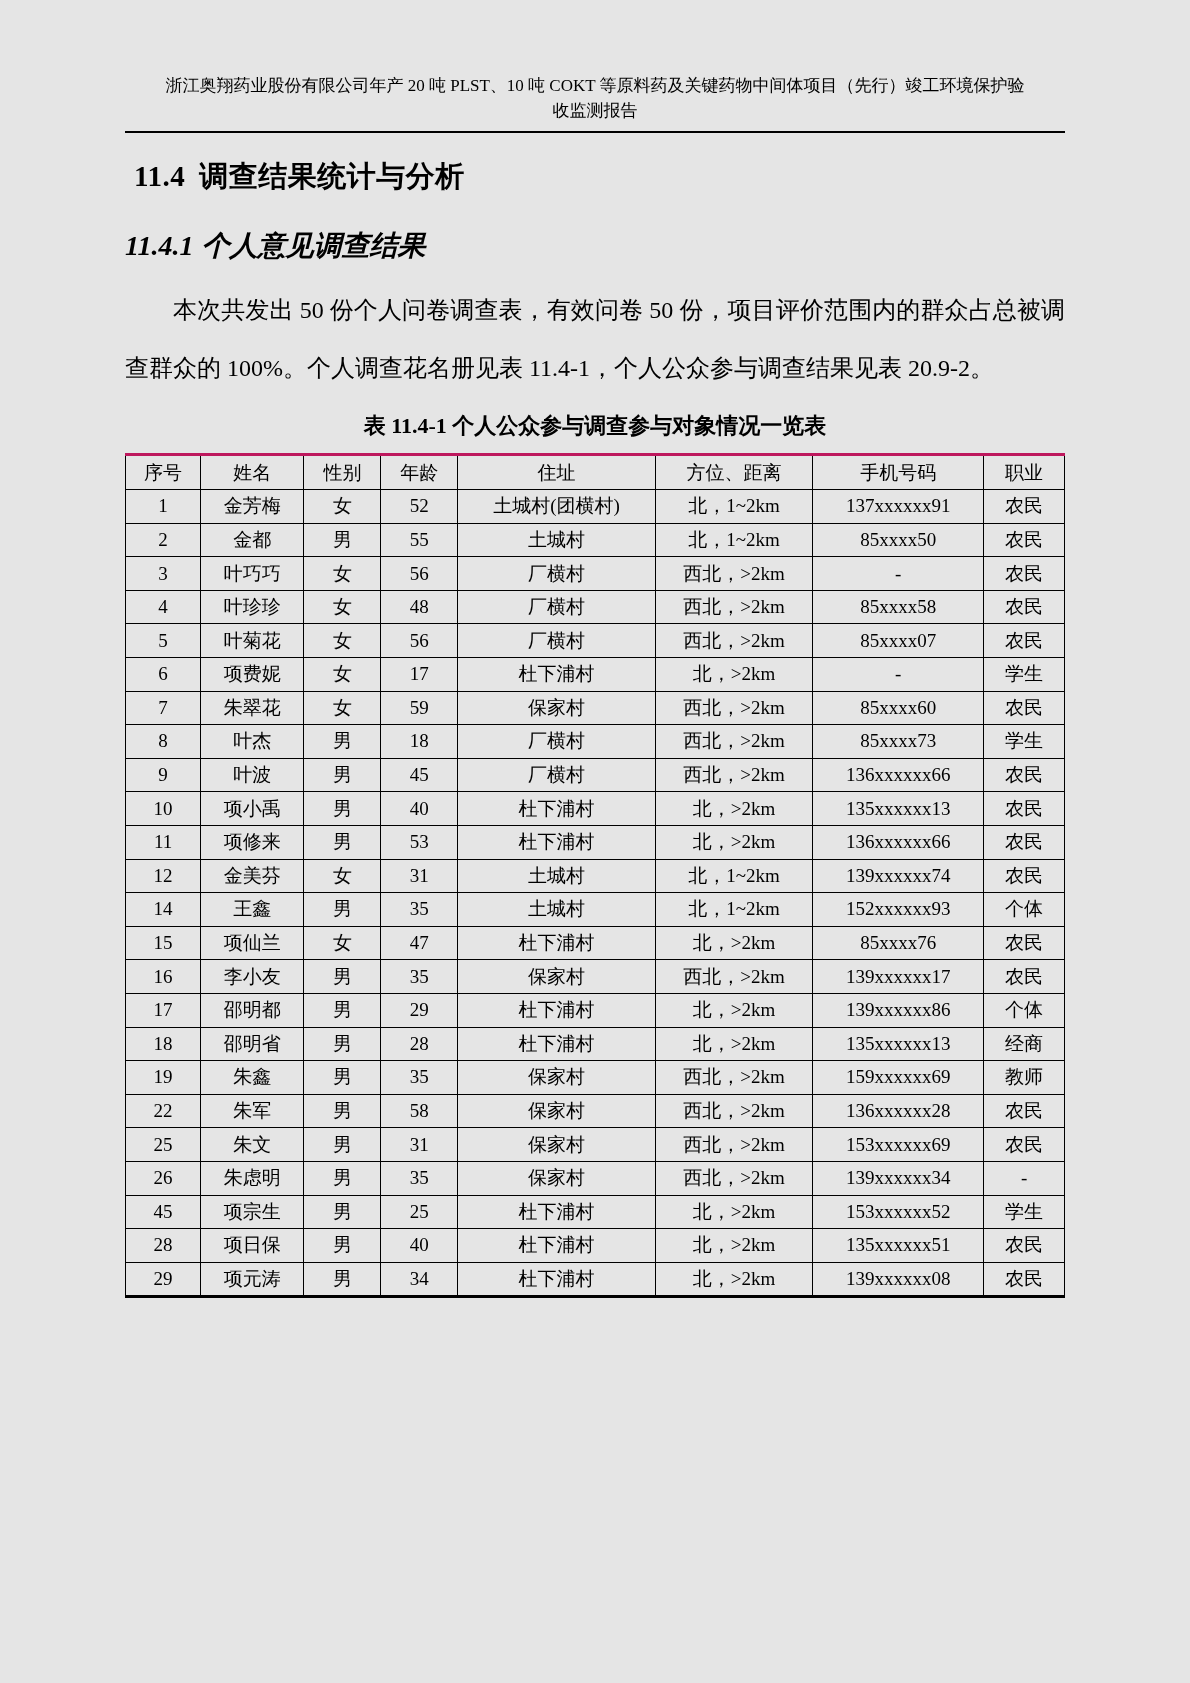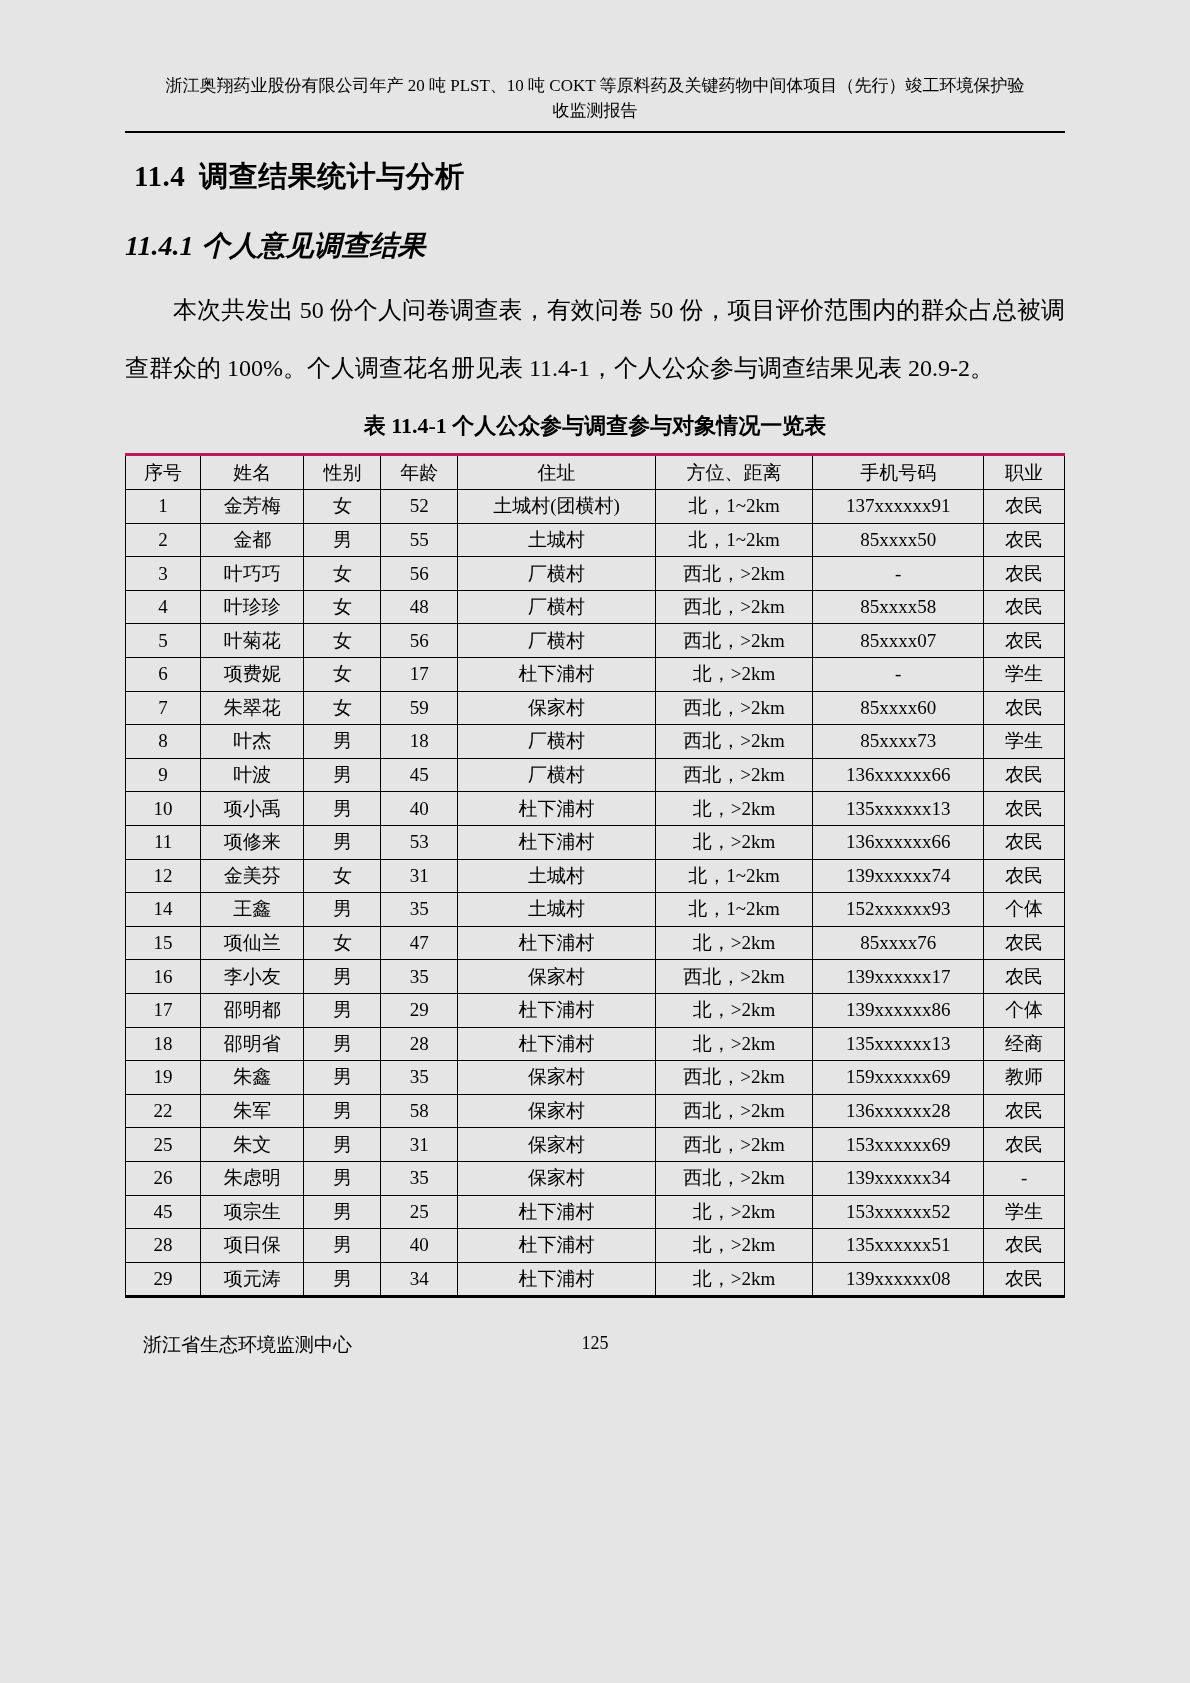--- a/index.html
+++ b/index.html
@@ -362,18 +362,14 @@
           <td>男</td>
           <td>34</td>
           <td>杜下浦村</td>
           <td>北，&gt;2km</td>
           <td>139xxxxxx08</td>
           <td>农民</td>
         </tr>
       </tbody>
   </table>
 
-  <div class="doc-footer">
-    <span class="org">浙江省生态环境监测中心</span>
-    <span class="pagenum">125</span>
-  </div>
 
 </div>
 
 </body></html>

